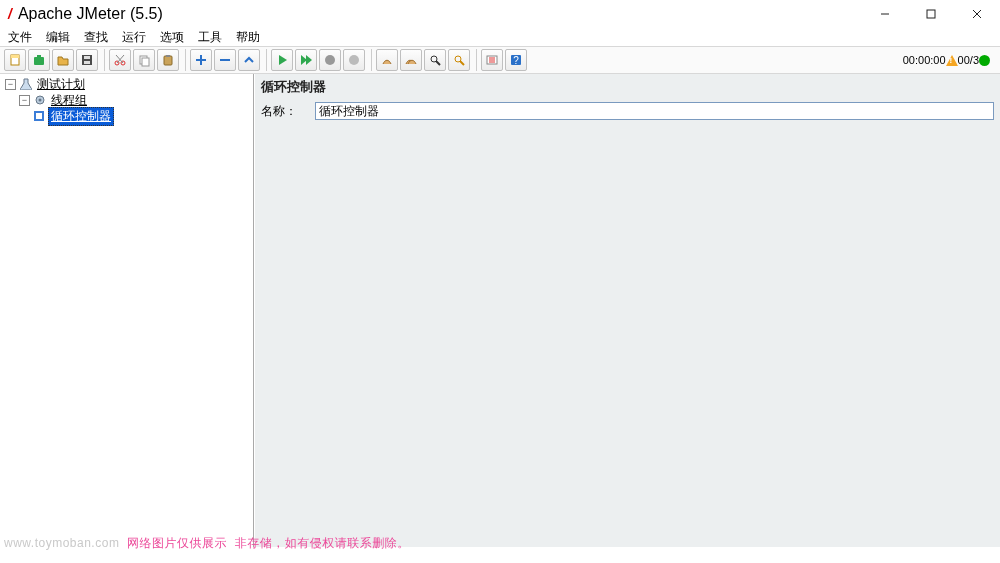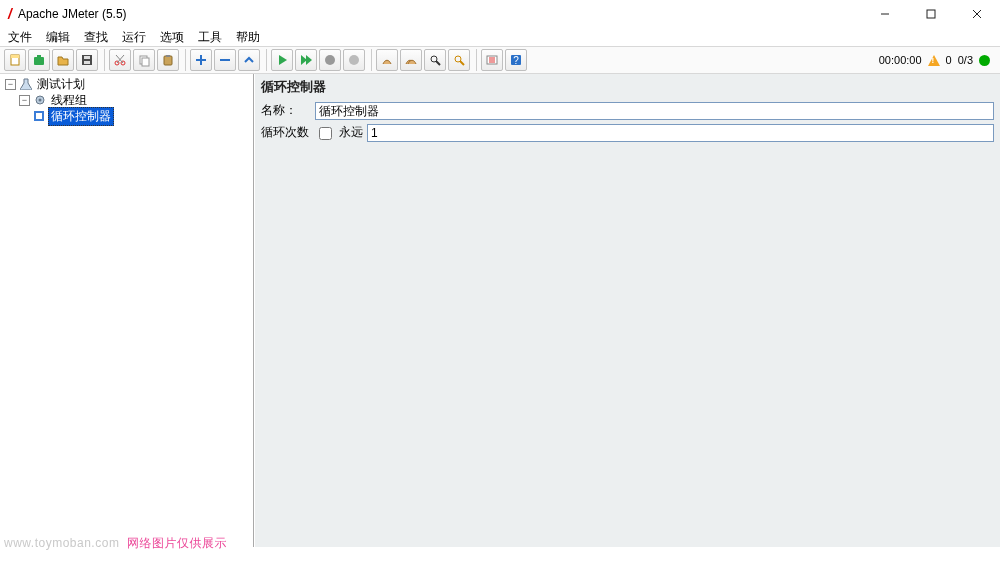--- a/index.html
+++ b/index.html
@@ -1,44 +1,44 @@
 <!DOCTYPE html>
 <html><head>
 <meta charset="utf-8">
 <style>
   * { box-sizing: border-box; font-family: "Microsoft YaHei", "SimSun", Arial, sans-serif; }
   body { margin: 0; width: 1000px; height: 563px; background: #fff; font-size: 12px; color: #000; overflow: hidden; position: relative; }
   .titlebar { height: 28px; display: flex; align-items: center; background: #fff; }
   .titlebar .app-icon { margin: 0 6px 0 8px; color: #d00; font-style: italic; font-size: 14px; font-weight: bold; }
-  .titlebar .title { flex: 0 0 auto; font-size: 12px; }
+  .titlebar .title { flex: 0 0 auto; font-size: 16px; }
   .titlebar .spacer { flex: 1; }
   .win-btn { width: 46px; height: 28px; display: inline-flex; align-items: center; justify-content: center; color: #333; }
   .win-btn svg { stroke: #222; }
   .menubar { height: 18px; display: flex; align-items: center; padding: 0 6px; gap: 10px; font-size: 12px; }
   .menu-item { padding: 0 2px; }
   .toolbar { height: 28px; border-top: 1px solid #d8d8d8; border-bottom: 1px solid #d8d8d8; display: flex; align-items: center; padding: 0 4px; background: #fafafa; }
   .tbtn { width: 22px; height: 22px; border: 1px solid #bfbfbf; border-radius: 2px; margin-right: 2px; display: inline-flex; align-items: center; justify-content: center; background: linear-gradient(#fdfdfd,#ececec); }
   .tsep { width: 1px; height: 22px; background: #ccc; margin: 0 4px; }
-  .status-right { margin-left: auto; display: flex; align-items: center; gap: 6px; padding-right: 6px; font-size: 11px; }
+  .status-right { margin-left: auto; display: flex; align-items: center; padding-right: 6px; font-size: 11px; }
   .warn-tri { width: 0; height: 0; border-left: 6px solid transparent; border-right: 6px solid transparent; border-bottom: 11px solid #f5a623; display:inline-block; position:relative;}
   .warn-tri::after{content:"!";position:absolute;left:-2px;top:1px;font-size:8px;color:#fff;font-weight:bold;}
   .green-dot { width:11px; height:11px; border-radius:50%; background:#0a0; display:inline-block;}
   .workspace { display: flex; height: calc(563px - 28px - 18px - 28px - 16px); }
   .tree-pane { width: 254px; border-right: 1px solid #a9a9a9; background: #fff; overflow:auto; }
   .tree { padding: 2px 0 0 2px; }
   .tree-row { display:flex; align-items:center; height:16px; white-space:nowrap; }
   .twisty { width:11px; height:11px; border:1px solid #888; font-size:9px; line-height:9px; text-align:center; margin:0 3px; color:#555;}
   .node-icon { width:14px; height:14px; margin-right:2px; display:inline-flex; align-items:center; justify-content:center;}
-  .node-label { padding: 0 2px; }
+  .node-label { padding: 0 2px; text-decoration: underline; }
   .node-label.selected { background:#0a5cd8; color:#fff; border:1px dotted #333; }
   .indent1 { padding-left: 14px; }
   .indent2 { padding-left: 30px; }
   .editor-pane { flex:1; background:#eceff0; display:flex; flex-direction:column; border-left:1px solid #fff;}
   .panel-title { padding:4px 6px; font-size:13px; font-weight:bold; color:#222; }
-  .form-row { display:flex; align-items:flex-start; padding:2px 6px; gap:4px; }
+  .form-row { display:flex; align-items:center; padding:2px 6px; gap:4px; }
   .form-row label { width:50px; text-align:left; font-size:12px; }
   .form-row.wide label{ width:auto; min-width:50px;}
   input[type=text].field { flex:1; height:18px; border:1px solid #7a9abf; padding:0 3px; font-size:12px; background:#fff; }
   .cb { width:13px; height:13px; }
   .watermark { position:absolute; left:0; bottom:12px; height:16px; width:100%; display:flex; align-items:center; font-size:12px; color:#c9c9c9; padding-left:4px; letter-spacing:0.5px;}
   .watermark .dark{ color:#ec4899; }
 </style>
 </head>
 <body>
 
@@ -241,25 +241,20 @@
       </div>
     </div>
   </div>
 
   <div class="editor-pane">
     <div class="panel-title">循环控制器</div>
     <div class="form-row">
       <label>名称：</label>
       <input type="text" class="field" value="循环控制器" style="">
     </div>
-    <div class="form-row wide">
-      <label>循环次数</label>
-      <input type="checkbox" class="cb" style="">
-      <span>永远</span>
-      <input type="text" class="field" value="1" style="">
-    </div>
   </div>
 </div>
 
 <div class="watermark">
   <span>www.toymoban.com</span>&nbsp;&nbsp;
   <span class="dark">网络图片仅供展示</span>&nbsp;&nbsp;
+  <span class="dark">非存储，如有侵权请联系删除。</span>
 </div>
 
 </body></html>

